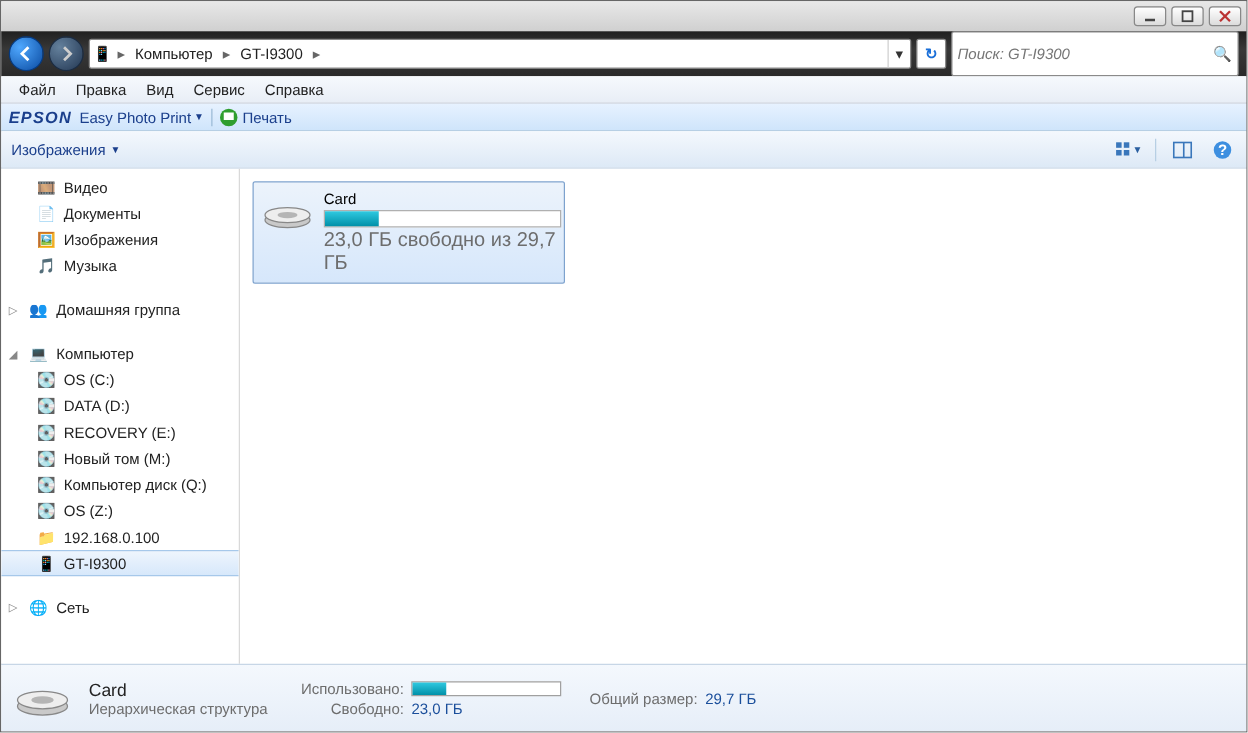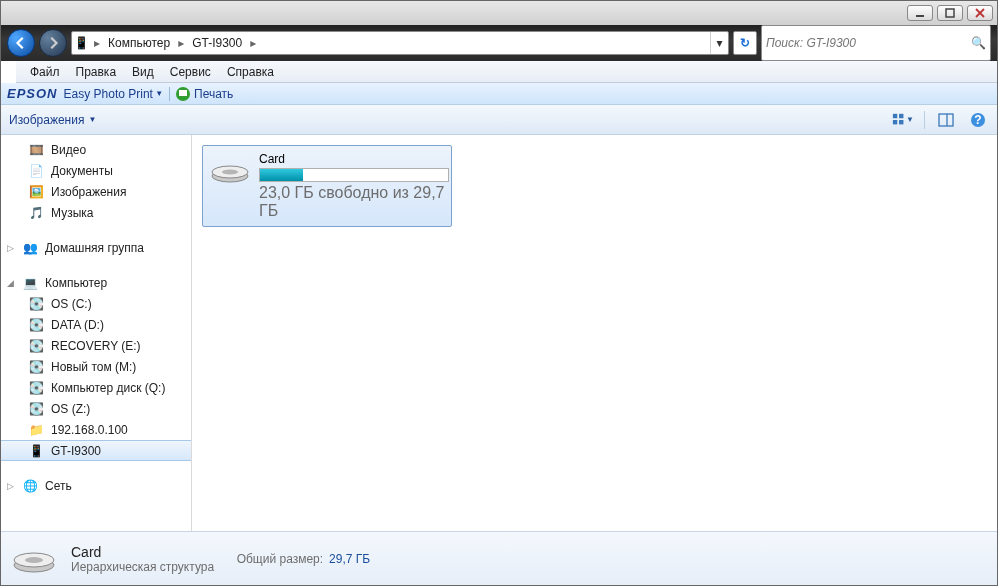--- a/index.html
+++ b/index.html
@@ -22,21 +22,21 @@
 .addrbar .crumb { padding:0 6px; color:#222; height:100%; display:flex; align-items:center; }
 .addrbar .sep { color:#666; padding:0 2px; }
 .addrbar .spacer { flex:1; }
 .addrbar .drop { width:18px; text-align:center; color:#333; border-left:1px solid #d0d0d0; height:100%; display:flex; align-items:center; justify-content:center;}
 .refresh { width:24px; height:24px; background:#fff; border:1px solid #8a8a8a; display:flex; align-items:center; justify-content:center; color:#1a6fd8; font-weight:bold; border-radius:2px;}
 .searchbox { width:230px; height:36px; background:#fff; border:1px solid #8a8a8a; display:flex; align-items:center; padding:0 4px; border-radius:2px;}
 .searchbox input { flex:1; border:none; outline:none; font-style:italic; color:#888; background:transparent; }
 .searchbox .mag { color:#2a6fc7; }
 
 
-.menubar { height:22px; background:linear-gradient(#f6f9fd,#e8eef6); border-bottom:1px solid #c5ccd7; display:flex; align-items:center; padding:0 6px;margin-left:15px; }
+.menubar { height:22px; background:linear-gradient(#f6f9fd,#e8eef6); border-bottom:1px solid #c5ccd7; display:flex; align-items:center; padding:0 6px; }
 .menubar .item { padding:0 8px; color:#222; }
 
 
 .epsonrow { height:22px; background:linear-gradient(#e7f2ff,#cfe5fb); border-bottom:1px solid #b7cfe4; display:flex; align-items:center; padding:0 6px; }
 .epson-brand { color:#1b3f8c; font-weight:bold; letter-spacing:1px; margin-right:6px; font-family: Arial, sans-serif; font-size:13px; font-style:italic;}
 .epsonrow .txt { color:#1b3f8c; }
 .epsonrow .sep-v { width:1px; height:14px; background:#9bbad6; margin:0 6px;}
 .printer-ico { width:14px; height:14px; border-radius:50%; background:#2f9e2f; display:inline-block; margin-right:4px; position:relative;}
 .printer-ico::after{content:"";position:absolute;left:3px;top:3px;width:8px;height:6px;background:#fff;}
 
@@ -286,19 +286,31 @@
           <ellipse cx="23" cy="20" rx="20" ry="7" fill="#eee" stroke="#888"></ellipse>
           <ellipse cx="23" cy="20" rx="9" ry="3" fill="#b5b5b5"></ellipse>
         </svg>
     </div>
     <div class="col1">
       <div class="title">Card</div>
       <div class="sub">Иерархическая структура</div>
     </div>
     <div class="kv">
       <div>
+          <span class="k">Использовано:</span>
+          <span class="mini-bar">
+            <span class="fill" id="fill-mini" style="width: 23%;"></span>
+          </span>
+        </div>
+      <div>
+          <span class="k">Свободно:</span>
+          <span class="v">23,0 ГБ</span>
+        </div>
+    </div>
+    <div class="kv">
+      <div>
           <span class="k">Общий размер:</span>
           <span class="v">29,7 ГБ</span>
         </div>
     </div>
   </div>
 
 </div>
 
 </body></html>

